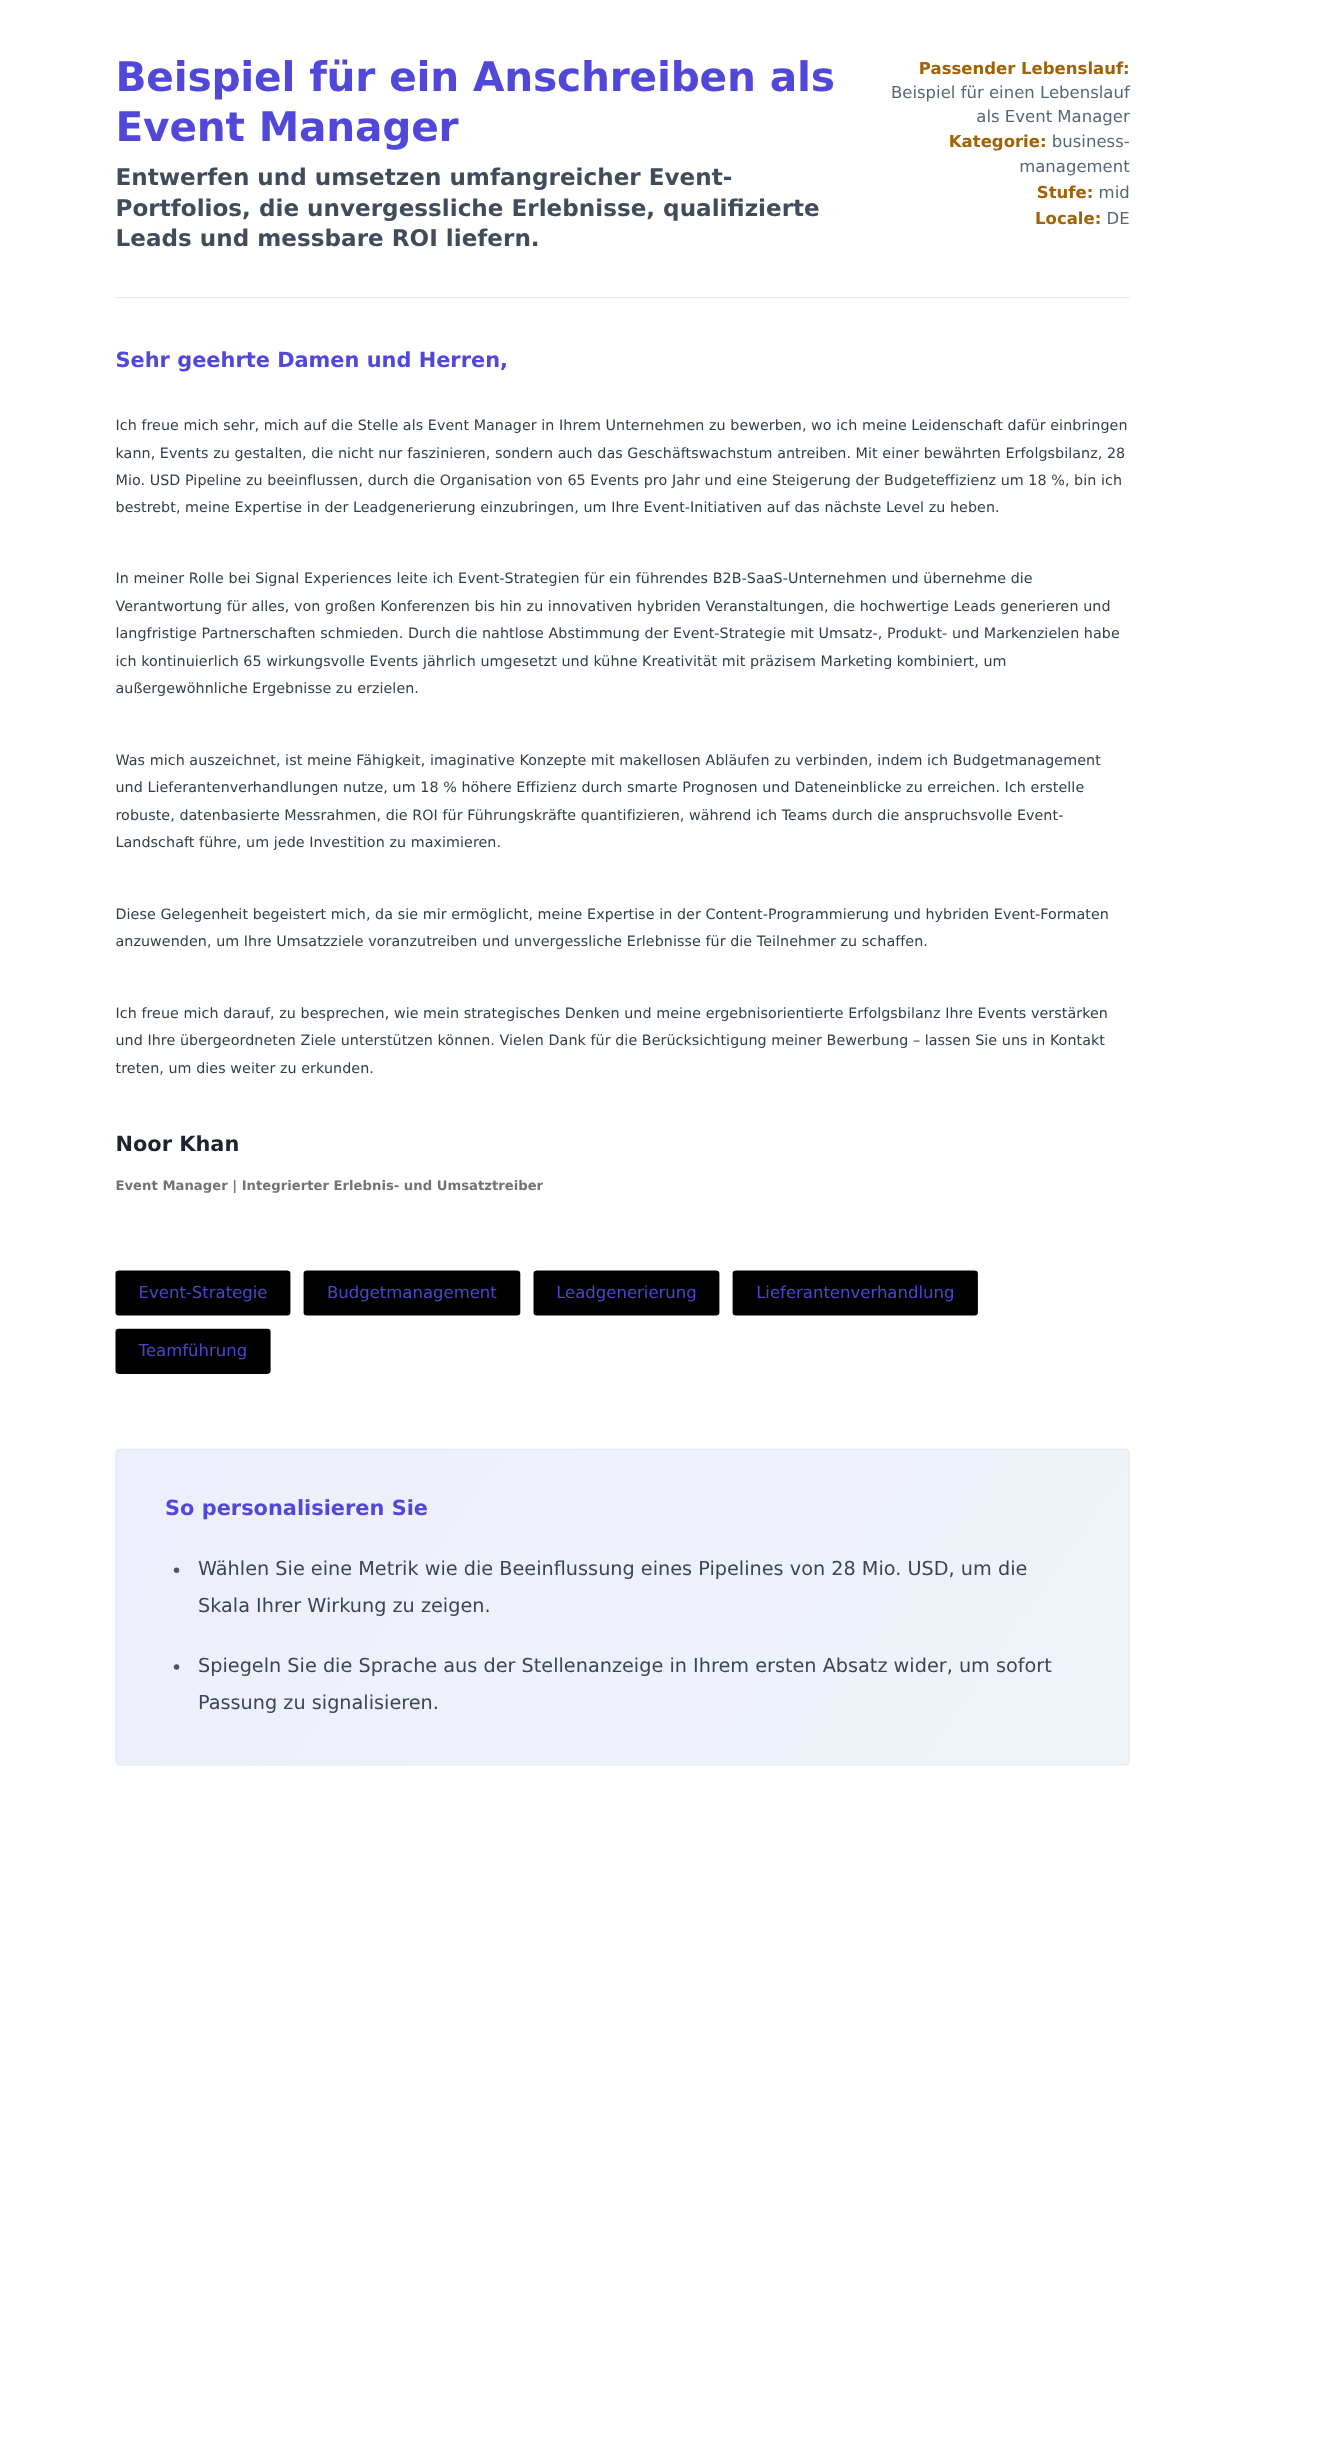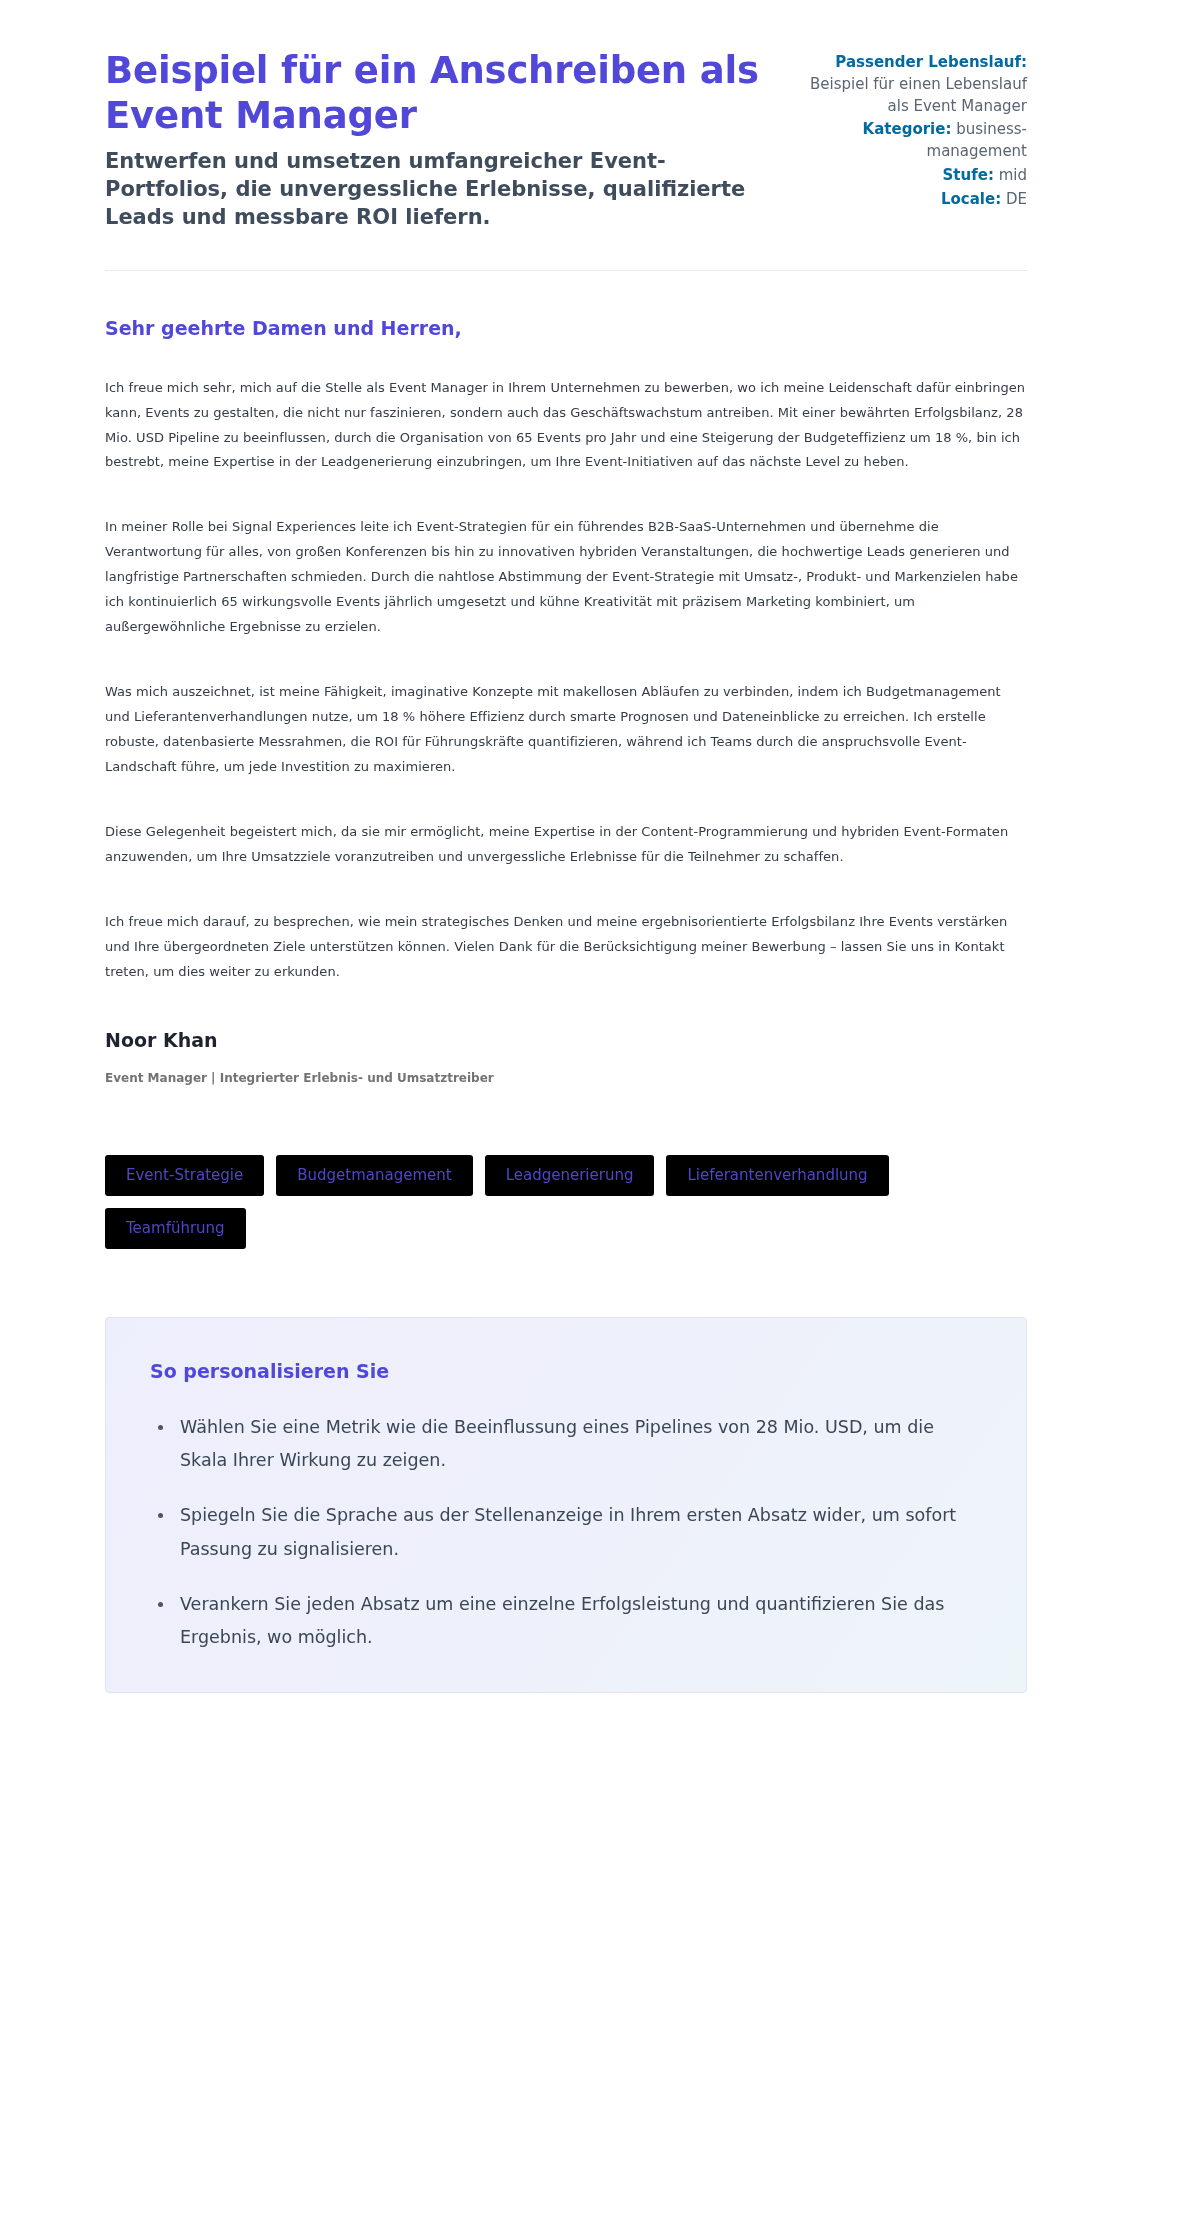--- a/index.html
+++ b/index.html
@@ -53,21 +53,21 @@
     font-size: 15px;
     line-height: 1.45;
     color: #5a6573;
     padding-top: 4px;
   }
   .meta-row {
     margin-bottom: 2px;
   }
   .meta-label {
     font-weight: 700;
-    color: #0369a1;
+    color: #a16207;
   }
   .meta-value {
     font-weight: 400;
     color: #5a6573;
   }
 
   hr.divider {
     border: none;
     border-top: 1px solid #e9e9ec;
     margin: 38px 0 0 0;
@@ -225,17 +225,16 @@
     <span class="tag">Leadgenerierung</span>
     <span class="tag">Lieferantenverhandlung</span>
     <span class="tag">Teamführung</span>
   </div>
 
   <div class="callout">
     <p class="callout-title">So personalisieren Sie</p>
     <ul class="callout-list">
       <li>Wählen Sie eine Metrik wie die Beeinflussung eines Pipelines von 28 Mio. USD, um die Skala Ihrer Wirkung zu zeigen.</li>
       <li>Spiegeln Sie die Sprache aus der Stellenanzeige in Ihrem ersten Absatz wider, um sofort Passung zu signalisieren.</li>
-      <li>Verankern Sie jeden Absatz um eine einzelne Erfolgsleistung und quantifizieren Sie das Ergebnis, wo möglich.</li>
     </ul>
   </div>
 
 </div>
 
 </body></html>

